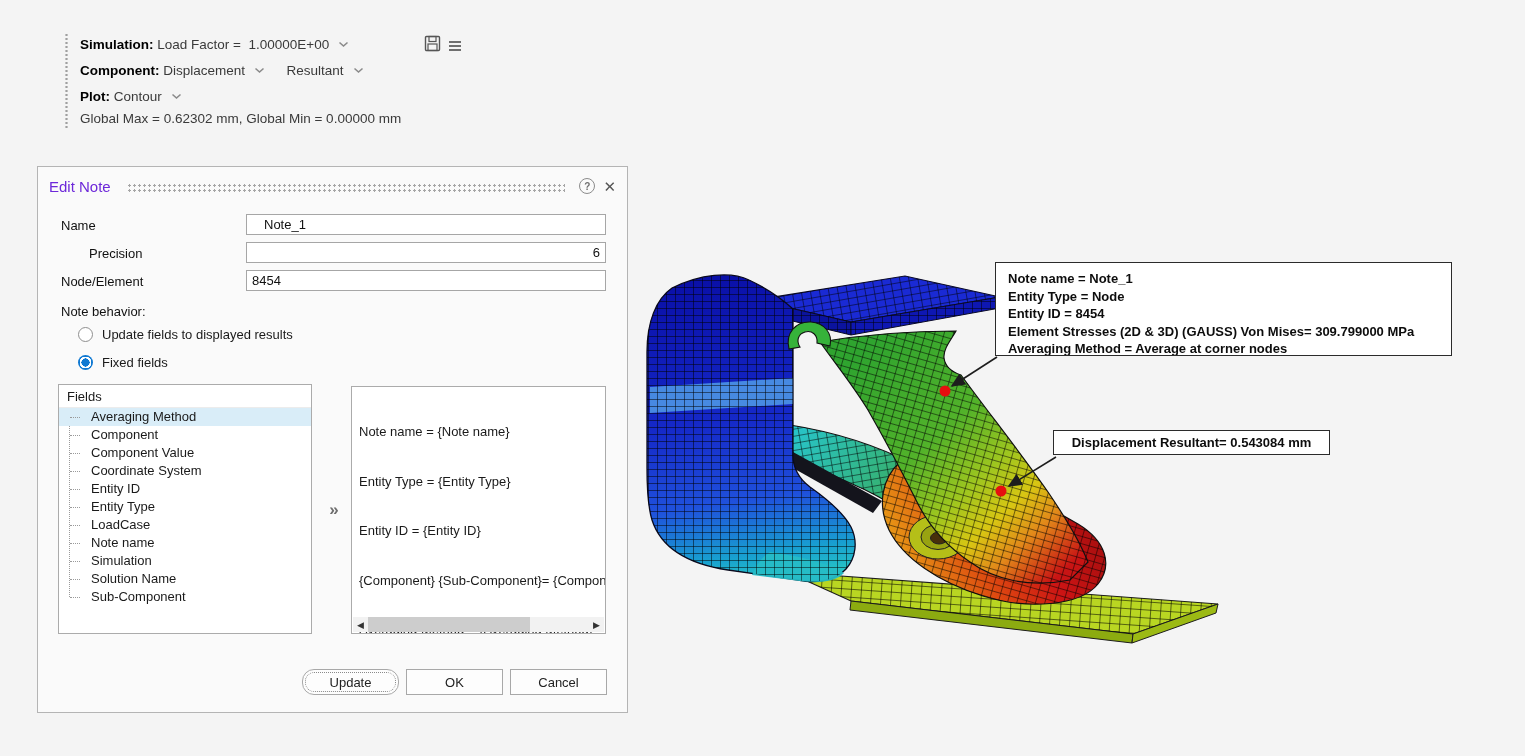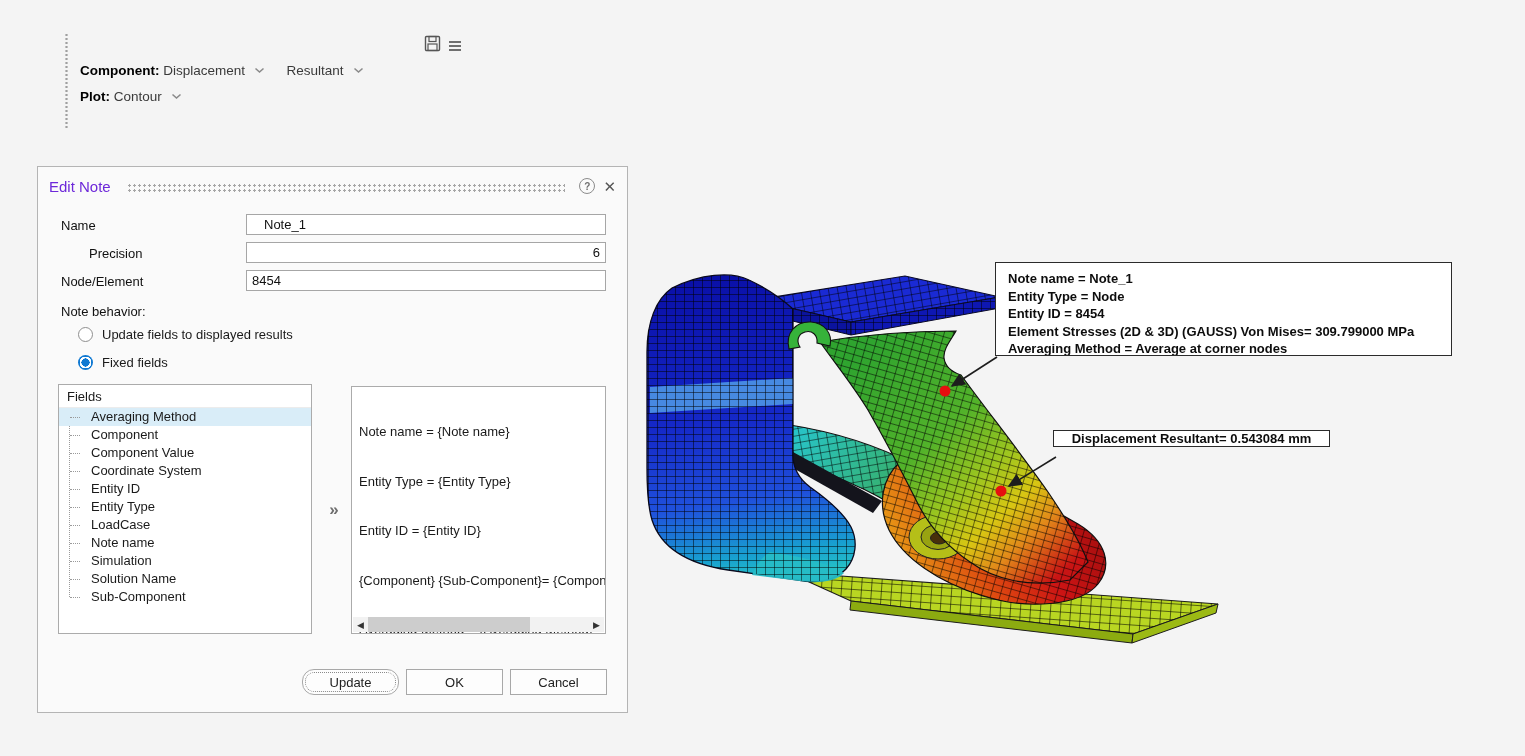--- a/index.html
+++ b/index.html
@@ -65,29 +65,38 @@
   .dlg-btn { position:absolute; top:502px; width:97px; height:26px; background:#fdfdfd; border:1px solid #a8a8a8;
     font-family:"Liberation Sans",sans-serif; font-size:13px; color:#222; cursor:pointer; }
   .dlg-btn.focused { outline:1px dotted #8a8a8a; outline-offset:-4px; }
 
   
   .viewport { position:absolute; left:630px; top:140px; width:895px; height:616px; }
   .model-svg { position:absolute; left:10px; top:120px; }
   .note-box { position:absolute; background:#fff; border:1px solid #2b2b2b;
     font-size:13px; font-weight:bold; color:#0d0d0d; }
   .note1 { left:365px; top:122px; width:457px; height:94px; padding:7px 14px 0 12px; line-height:17.6px; white-space:nowrap; overflow:hidden; cursor:move; }
-  .note2 { left:423px; top:290px; width:277px; height:17px; display:flex; align-items:center; justify-content:center; cursor:move;text-align:right; }
+  .note2 { left:423px; top:290px; width:277px; height:25px; display:flex; align-items:center; justify-content:center; cursor:move;text-align:right; }
 </style>
 </head>
 <body>
 
 <div class="screen">
 
   <div class="info-handle"></div>
 
+  <div class="info-row" style="top:36px;">
+    <b>Simulation:</b><span> </span>
+    <span>Load Factor =  1.00000E+00</span>
+    <span class="chev">
+      <svg width="11" height="7" viewBox="0 0 11 7">
+          <path d="M1.5 1.5 L5.5 5 L9.5 1.5" stroke="#8a8a8a" stroke-width="1.6" fill="none"></path>
+        </svg>
+    </span>
+  </div>
   <div class="tool-icon" style="left:424px; top:35px;">
     <svg width="17" height="17" viewBox="0 0 17 17">
       <rect x="1.5" y="1.5" width="14" height="14" rx="1" fill="none" stroke="#555" stroke-width="1.4"></rect>
       <rect x="5" y="1.5" width="7" height="5" fill="none" stroke="#555" stroke-width="1.2"></rect>
       <rect x="4" y="9" width="9" height="6.5" fill="none" stroke="#555" stroke-width="1.2"></rect>
     </svg>
   </div>
   <div class="tool-icon" style="left:448px; top:38px;">
     <svg width="14" height="12" viewBox="0 0 14 12">
       <path d="M1 2 H13 M1 6 H13 M1 10 H13" stroke="#6f6f6f" stroke-width="2"></path>
@@ -114,20 +123,23 @@
   <div class="info-row" style="top:88px;">
     <b>Plot:</b><span> </span>
     <span>Contour</span>
     <span class="chev">
       <svg width="11" height="7" viewBox="0 0 11 7">
           <path d="M1.5 1.5 L5.5 5 L9.5 1.5" stroke="#8a8a8a" stroke-width="1.6" fill="none"></path>
         </svg>
     </span>
   </div>
 
+  <div class="info-row" style="top:110px;">
+    <span>Global Max = 0.62302 mm, Global Min = 0.00000 mm</span>
+  </div>
 
   <div class="dialog">
     <div class="dlg-titlebar">
       <span class="dlg-title">Edit Note</span>
       <span class="dlg-dots"></span>
       <span class="dlg-help">?</span>
       <span class="dlg-close">✕</span>
     </div>
 
     <span class="dlg-label" style="top:51px;">Name</span>

